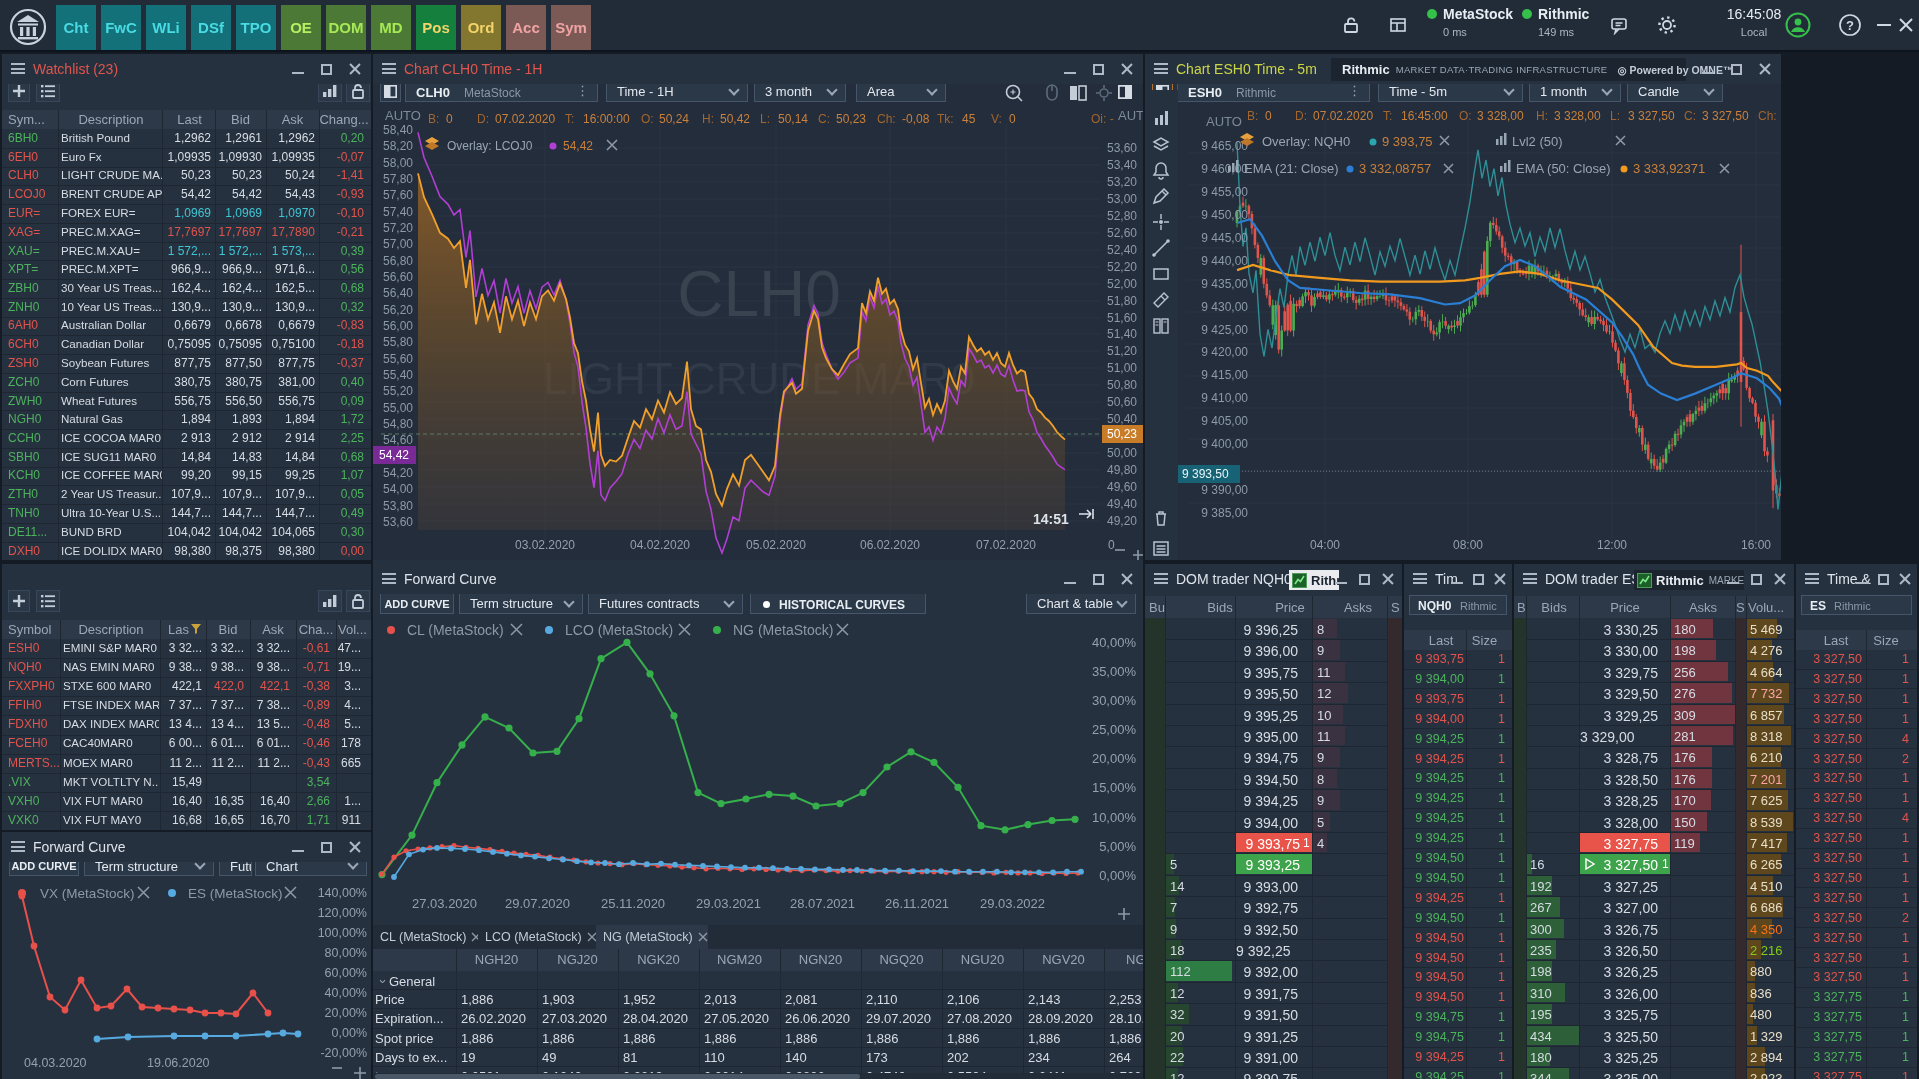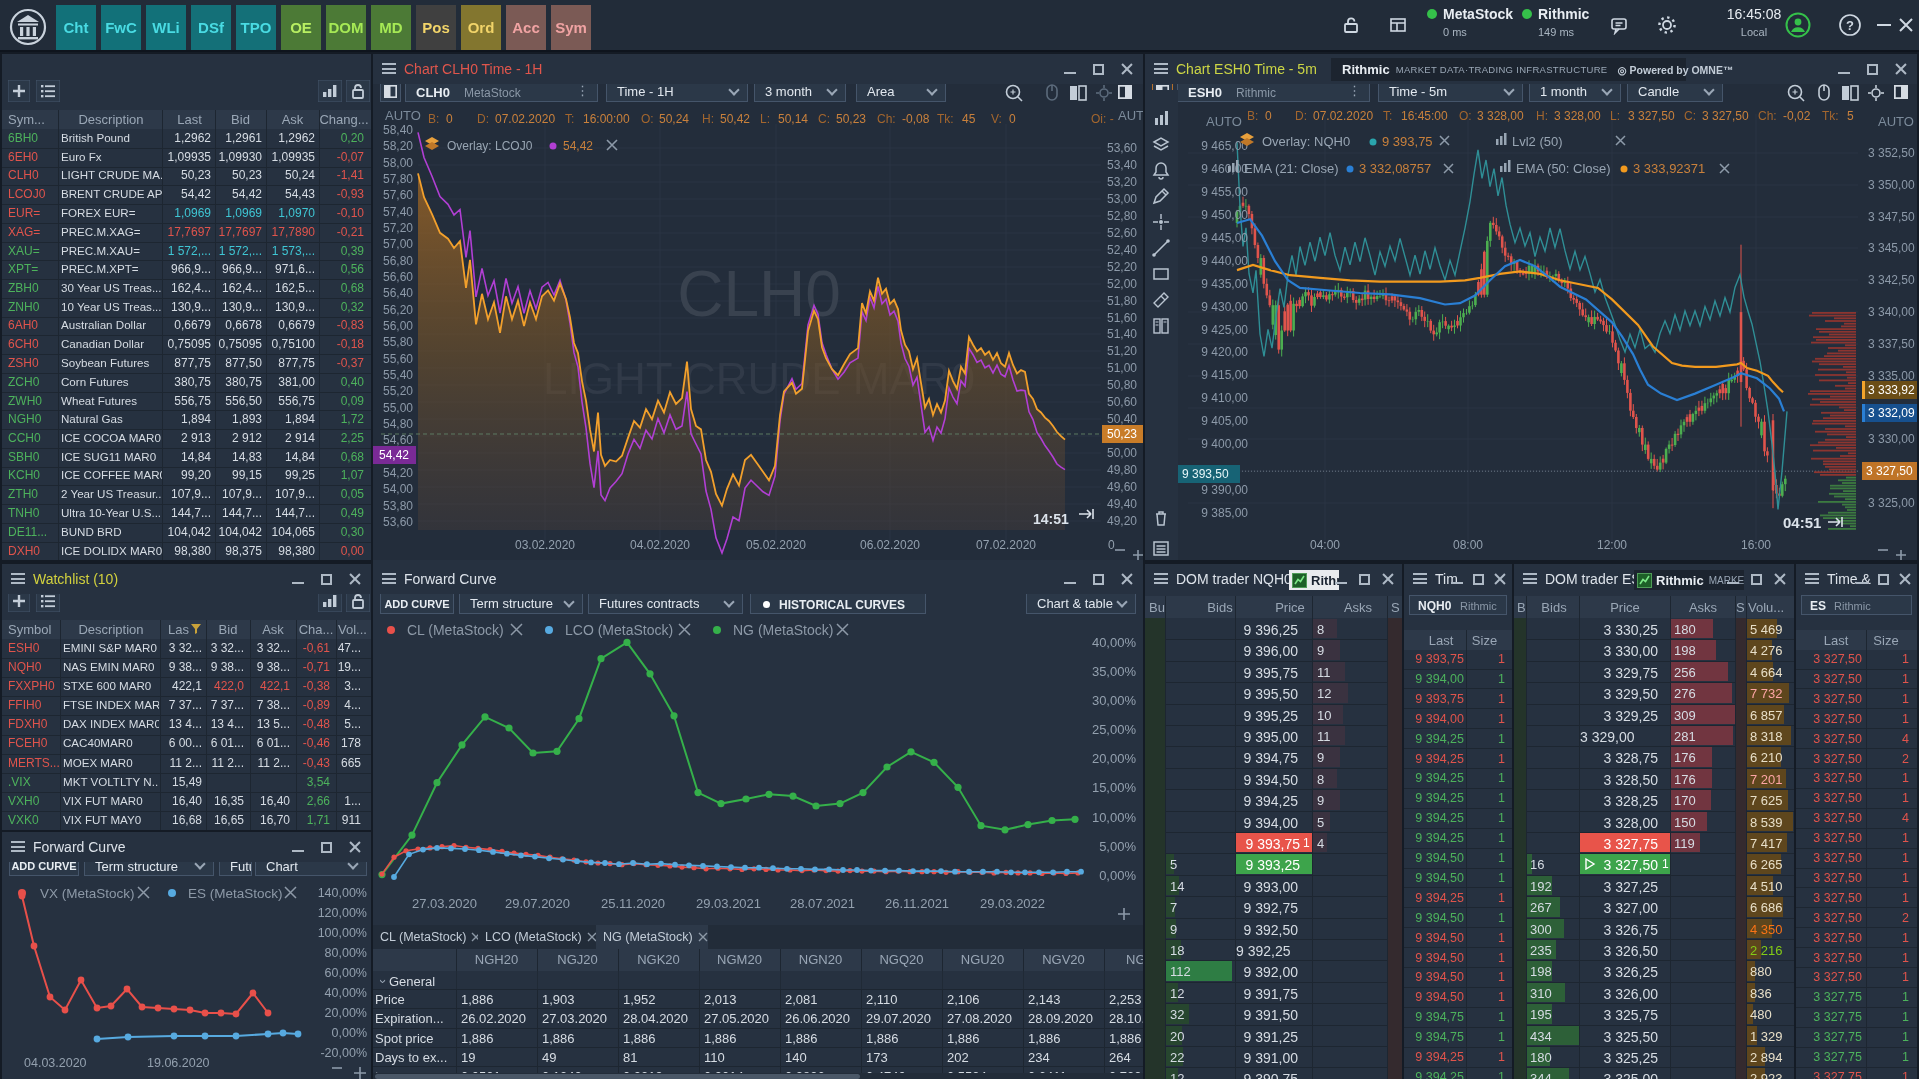--- a/index.html
+++ b/index.html
@@ -36,21 +36,21 @@
       <rect x="9" y="29" width="20" height="2.4" fill="#c9d2dc"></rect>
     </svg>
     <div class="ab" style="left:56px;top:5px;width:40px;height:45px;background:#127179;color:#49dbe3;font-weight:bold;font-size:15px;display:flex;align-items:center;justify-content:center">Cht</div>
     <div class="ab" style="left:101px;top:5px;width:40px;height:45px;background:#127179;color:#49dbe3;font-weight:bold;font-size:15px;display:flex;align-items:center;justify-content:center">FwC</div>
     <div class="ab" style="left:146px;top:5px;width:40px;height:45px;background:#127179;color:#49dbe3;font-weight:bold;font-size:15px;display:flex;align-items:center;justify-content:center">WLi</div>
     <div class="ab" style="left:191px;top:5px;width:40px;height:45px;background:#147078;color:#49dbe3;font-weight:bold;font-size:15px;display:flex;align-items:center;justify-content:center">DSf</div>
     <div class="ab" style="left:236px;top:5px;width:40px;height:45px;background:#147078;color:#49dbe3;font-weight:bold;font-size:15px;display:flex;align-items:center;justify-content:center">TPO</div>
     <div class="ab" style="left:281px;top:5px;width:40px;height:45px;background:#4c7a36;color:#b8ef62;font-weight:bold;font-size:15px;display:flex;align-items:center;justify-content:center">OE</div>
     <div class="ab" style="left:326px;top:5px;width:40px;height:45px;background:#4c7a36;color:#a6e955;font-weight:bold;font-size:15px;display:flex;align-items:center;justify-content:center">DOM</div>
     <div class="ab" style="left:371px;top:5px;width:40px;height:45px;background:#4c7a36;color:#a6e955;font-weight:bold;font-size:15px;display:flex;align-items:center;justify-content:center">MD</div>
-    <div class="ab" style="left:416px;top:5px;width:40px;height:45px;background:#404040;color:#f2d469;font-weight:bold;font-size:15px;display:flex;align-items:center;justify-content:center">Pos</div>
+    <div class="ab" style="left:416px;top:5px;width:40px;height:45px;background:#15803d;color:#f2d469;font-weight:bold;font-size:15px;display:flex;align-items:center;justify-content:center">Pos</div>
     <div class="ab" style="left:461px;top:5px;width:40px;height:45px;background:#83762f;color:#f2d469;font-weight:bold;font-size:15px;display:flex;align-items:center;justify-content:center">Ord</div>
     <div class="ab" style="left:506px;top:5px;width:40px;height:45px;background:#7b5a55;color:#f0a3a3;font-weight:bold;font-size:15px;display:flex;align-items:center;justify-content:center">Acc</div>
     <div class="ab" style="left:551px;top:5px;width:40px;height:45px;background:#7b5a55;color:#f0a3a3;font-weight:bold;font-size:15px;display:flex;align-items:center;justify-content:center">Sym</div>
     <svg class="ab" style="left:1341px;top:15px" width="20" height="20" viewBox="0 0 20 20">
       <rect x="4" y="9" width="12" height="8" rx="1" fill="none" stroke="#cfd8e2" stroke-width="1.8"></rect>
       <path d="M7 9V6.5a3.2 3.2 0 0 1 6.4 0" fill="none" stroke="#cfd8e2" stroke-width="1.8"></path>
     </svg>
     <svg class="ab" style="left:1388px;top:15px" width="20" height="20" viewBox="0 0 20 20">
       <rect x="3" y="4" width="14" height="12" fill="none" stroke="#cfd8e2" stroke-width="1.6"></rect>
       <path d="M3 8h14M9 8v8" stroke="#cfd8e2" stroke-width="1.6"></path>
@@ -80,20 +80,29 @@
     <svg class="ab" style="left:1838px;top:13px" width="24" height="24" viewBox="0 0 24 24">
       <circle cx="12" cy="12" r="10" fill="none" stroke="#cfd8e2" stroke-width="1.7"></circle>
       <text x="12" y="17" font-size="13" font-weight="bold" fill="#cfd8e2" text-anchor="middle" font-family="Liberation Sans">?</text>
     </svg>
     <div class="ab" style="left:1877px;top:24px;width:14px;height:2.4px;background:#cfd8e2"></div>
     <svg class="ab" style="left:1898px;top:17px" width="16" height="16" viewBox="0 0 16 16">
       <path d="M2 2l12 12M14 2L2 14" stroke="#cfd8e2" stroke-width="2"></path>
     </svg>
   </div>
 <div class="p" style="left:2px;top:54px;width:369px;height:506px;">
+    <div class="tbar">
+      <div class="ham"></div>
+      <div class="ttl" style="left:31px;color:#e0564c">Watchlist (23)</div>
+      <div class="wc" style="right:10px">
+        <div class="wmin"></div>
+        <div class="wmax"></div>
+        <div class="wx"></div>
+      </div>
+    </div>
     <svg class="ab" style="left:6px;top:26px" width="22" height="22" viewBox="0 0 22 22">
       <rect width="22" height="22" fill="#2b3848" stroke="#45556a"></rect>
       <path d="M11 5v12M5 11h12" stroke="#c3cdd8" stroke-width="2.4"></path>
     </svg>
     <svg class="ab" style="left:34px;top:26px" width="24" height="22" viewBox="0 0 24 22">
       <rect width="24" height="22" fill="#2b3848" stroke="#45556a"></rect>
       <rect x="5" y="5" width="2.4" height="2.4" fill="#c3cdd8"></rect>
       <rect x="9" y="5.3" width="10" height="1.8" fill="#c3cdd8"></rect>
       <rect x="5" y="10" width="2.4" height="2.4" fill="#c3cdd8"></rect>
       <rect x="9" y="10.3" width="10" height="1.8" fill="#c3cdd8"></rect>
@@ -278,29 +287,20 @@
     <div class="cell g" style="left:265px;top:471px;width:97px;text-align:right;font-size:12px">0,30</div>
     <div class="sep" style="left:0;top:487.5px;width:369px;height:1px"></div>
     <div class="cell rd" style="left:6px;top:490px;font-size:12px">DXH0</div>
     <div class="cell w" style="left:59px;top:490px;width:101px;overflow:hidden;font-size:11.6px">ICE DOLIDX MAR0</div>
     <div class="cell w" style="left:112px;top:490px;width:97px;text-align:right;font-size:12px">98,380</div>
     <div class="cell w" style="left:163px;top:490px;width:97px;text-align:right;font-size:12px">98,375</div>
     <div class="cell w" style="left:216px;top:490px;width:97px;text-align:right;font-size:12px">98,380</div>
     <div class="cell rd" style="left:265px;top:490px;width:97px;text-align:right;font-size:12px">0,00</div>
   </div>
 <div class="p" style="left:2px;top:564px;width:369px;height:266px;">
-    <div class="tbar">
-      <div class="ham"></div>
-      <div class="ttl" style="left:31px;color:#d3d23e">Watchlist (10)</div>
-      <div class="wc" style="right:10px">
-        <div class="wmin"></div>
-        <div class="wmax"></div>
-        <div class="wx"></div>
-      </div>
-    </div>
     <svg class="ab" style="left:6px;top:26px" width="22" height="22" viewBox="0 0 22 22">
       <rect width="22" height="22" fill="#2b3848" stroke="#45556a"></rect>
       <path d="M11 5v12M5 11h12" stroke="#c3cdd8" stroke-width="2.4"></path>
     </svg>
     <svg class="ab" style="left:34px;top:26px" width="24" height="22" viewBox="0 0 24 22">
       <rect width="24" height="22" fill="#2b3848" stroke="#45556a"></rect>
       <rect x="5" y="5" width="2.4" height="2.4" fill="#c3cdd8"></rect>
       <rect x="9" y="5.3" width="10" height="1.8" fill="#c3cdd8"></rect>
       <rect x="5" y="10" width="2.4" height="2.4" fill="#c3cdd8"></rect>
       <rect x="9" y="10.3" width="10" height="1.8" fill="#c3cdd8"></rect>
@@ -604,21 +604,21 @@
         <path d="M234 56l10 10M244 56l-10 10" stroke="#8d9aa9" stroke-width="1.6"></path>
       </g>
       <text x="660" y="440" font-size="14" font-weight="bold" fill="#dbe2ea" font-family="Liberation Sans">14:51</text>
       <path d="M706 430h12m0 0l-4 -4m4 4l-4 4m6 -9v10" stroke="#dbe2ea" stroke-width="1.6" fill="none"></path>
       <g stroke="#8d9aa9" stroke-width="1.6">
         <path d="M742 466h10"></path>
         <path d="M760 471h10M765 466v10"></path>
       </g>
     </svg>
   </div>
-<div class="p" style="left:1145px;top:54px;width:772px;height:506px;">
+<div class="p" style="left:1145px;top:54px;width:636px;height:506px;">
     <div class="tbar">
       <div class="ham"></div>
       <div class="ttl" style="left:31px;color:#ccd645">Chart ESH0 Time - 5m</div>
       <div class="ab" style="left:186px;top:4px;width:355px;height:23px;background:#1c242f;display:flex;align-items:center;padding-left:6px;white-space:nowrap">
         <svg width="14" height="14" viewBox="0 0 14 14">
           <rect x="0.5" y="0.5" width="13" height="13" fill="#1d5f28" stroke="#4f9b58"></rect>
           <path d="M3 10l3-4 2 2 3-5" stroke="#7ce887" stroke-width="1.5" fill="none"></path>
         </svg>
         <span style="color:#e8edf2;font-weight:bold;font-size:13px;margin-left:5px">Rithmic</span>
         <span style="color:#9aa7b6;font-size:9.5px;margin-left:6px;letter-spacing:0.3px">MARKET DATA·TRADING INFRASTRUCTURE</span>

